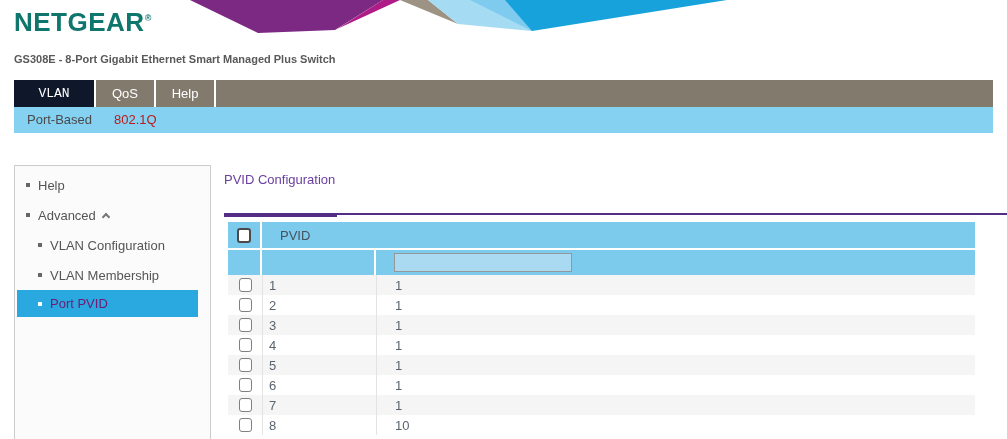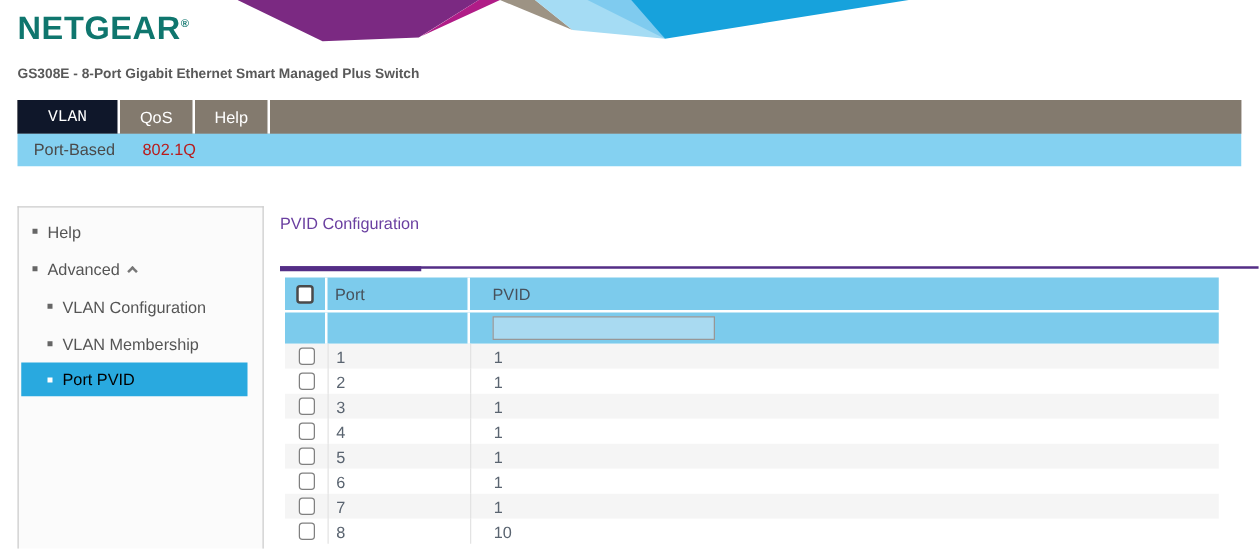--- a/index.html
+++ b/index.html
@@ -57,21 +57,21 @@
     padding-top:4px; font-size:13px;
   }
   .side-item {
     height:30px; display:flex; align-items:center; cursor:pointer; color:#555;
   }
   .side-item .bullet {
     width:4px; height:4px; background:#666; margin:0 8px 0 11px; flex:0 0 auto;
   }
   .side-item.lvl2 .bullet { margin-left:23px; }
   .side-item.active {
-    background:#29A9DF; color:#000000; margin:0 12px 0 2px; height:27px;
+    background:#29A9DF; color:#701a75; margin:0 12px 0 2px; height:27px;
   }
   .side-item.active .bullet { background:#fff; margin-left:21px; }
   .caret-up {
     display:inline-block; width:6px; height:6px; margin-left:7px; margin-top:3px;
     border-left:2px solid #777; border-top:2px solid #777;
     transform:rotate(45deg);
   }
 
   
   .main { position:absolute; left:224px; top:170px; width:783px; }
@@ -168,21 +168,20 @@
   <div class="section-title-wrap">
     <span class="section-title">PVID Configuration</span>
   </div>
 
   <div class="pvid-table">
 
     <div class="trow hrow">
       <div class="cell-check">
         <input type="checkbox" style="">
       </div>
-      <div class="cell-port">Port</div>
       <div class="cell-pvid">PVID</div>
     </div>
 
     <div class="trow hrow2">
       <div class="cell-check"></div>
       <div class="cell-port"></div>
       <div class="cell-pvid">
         <input class="pvid-input" type="text" value="" style="">
       </div>
     </div>

